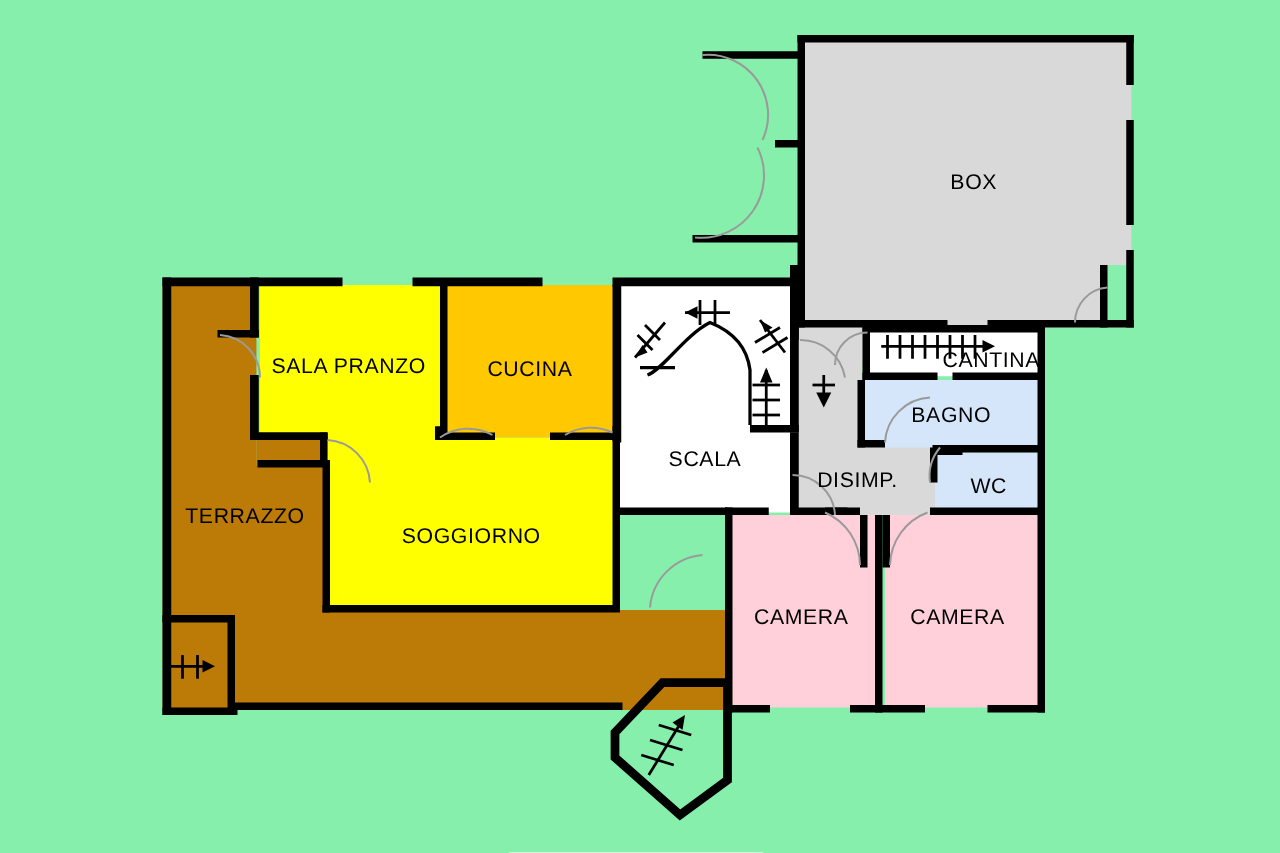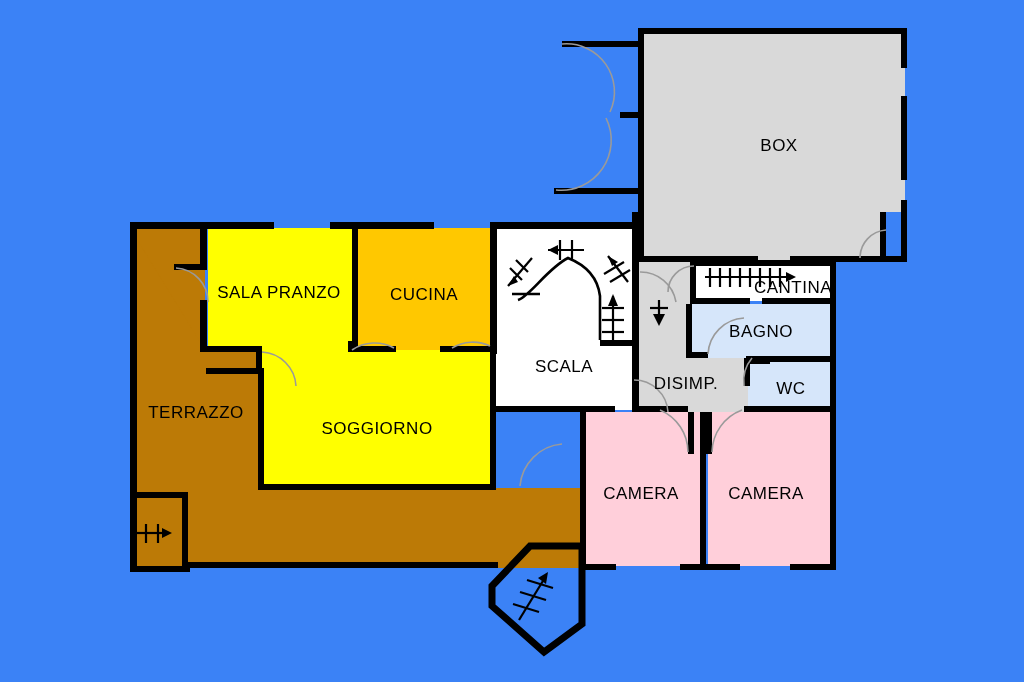--- a/index.html
+++ b/index.html
@@ -1,18 +1,18 @@
 <!DOCTYPE html>
 <html><head>
 <meta charset="utf-8">
 <style>
   html,body{margin:0;padding:0;background:#ffffff;}
   body{width:1024px;height:682px;overflow:hidden;
        font-family:"Liberation Sans","DejaVu Sans",sans-serif;}
-  #plan-wrap{position:relative;width:1024px;height:682px;background:#3b82f6;}
+  #plan-wrap{position:relative;width:1024px;height:682px;background:#86efac;}
   svg#floorplan{display:block;width:1024px;height:682px;}
   .room-label{font-family:"Liberation Sans","DejaVu Sans",sans-serif;
               font-size:17px;fill:#000;text-anchor:middle;dominant-baseline:middle;
               letter-spacing:0.5px;}
   .wall{fill:#000;}
   .door-arc{fill:none;stroke:#9a9a9a;stroke-width:1.6;}
   .stair-line{stroke:#000;stroke-width:2.6;fill:none;}
   .stair-thin{stroke:#000;stroke-width:2.2;fill:none;}
 </style>
 </head>

